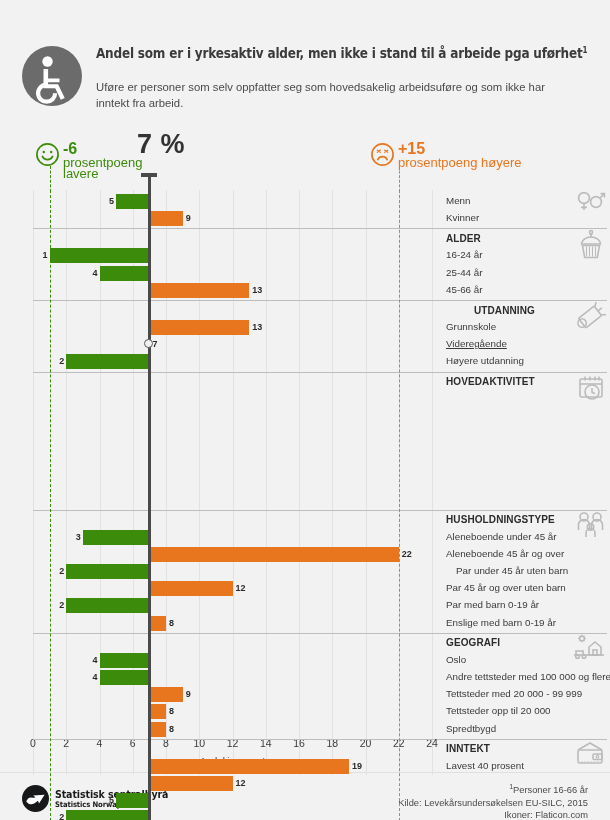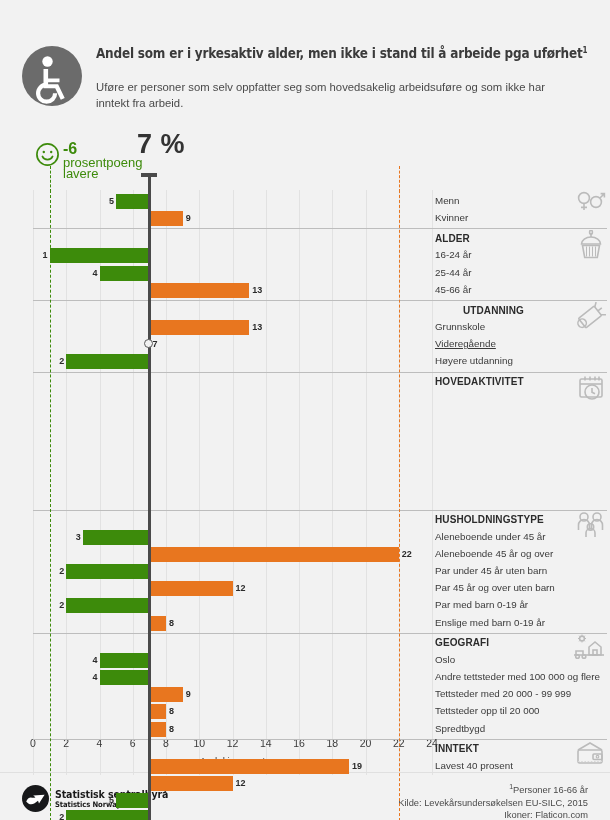--- a/index.html
+++ b/index.html
@@ -54,21 +54,21 @@
 
   .bar{position:absolute;height:15px;z-index:3;}
   .bar.green{background:#3d8b0b;}
   .bar.orange{background:#e8761f;}
   .bar-val{position:absolute;font-size:9px;font-weight:bold;color:#2b2b2b;line-height:15px;z-index:4;}
   .marker{position:absolute;width:7px;height:7px;border:1.3px solid #5a5a5a;border-radius:50%;background:#f2f2f2;z-index:7;}
   .marker-val{position:absolute;font-size:9px;font-weight:bold;color:#2b2b2b;z-index:7;}
 
   
   .labels{position:absolute;left:432px;top:0;width:178px;height:545px;}
-  .lbl{position:absolute;left:3px;font-size:9.8px;color:#3a3a3a;white-space:nowrap;line-height:13px;}
+  .lbl{position:absolute;left:14px;font-size:9.8px;color:#3a3a3a;white-space:nowrap;line-height:13px;}
   .lbl.head{font-weight:bold;font-size:10px;color:#2b2b2b;letter-spacing:.1px;}
   .sep{position:absolute;left:0;width:175px;height:1px;background:#bdbdbd;}
   .sep-left{position:absolute;left:0;width:399px;height:1px;background:#bdbdbd;z-index:2;}
   .ricon{position:absolute;right:4px;opacity:.62;}
 
   
   .axis{position:absolute;left:33px;top:737px;width:399px;}
   .tick{position:absolute;font-size:10.5px;color:#3a3a3a;text-align:center;width:26px;}
   .axis-title{position:absolute;left:33px;top:755px;width:399px;text-align:center;font-size:9.8px;color:#3a3a3a;}
 
@@ -120,20 +120,34 @@
         <div class="legend-num g">-6</div>
         <div class="legend-cap g">prosentpoeng</div>
         <div class="legend-cap g">lavere</div>
       </div>
     </div>
 
     <div class="legend-center">
       <div class="big-pct">7 %</div>
     </div>
 
+    <div class="legend-orange">
+      <div class="face">
+        <svg viewBox="0 0 25 25" width="25" height="25">
+          <circle cx="12.5" cy="12.5" r="10.6" fill="none" stroke="#e8761f" stroke-width="1.7"></circle>
+          <path d="M7.3 8.3 l3.0 1.9 M10.3 8.3 l-3.0 1.9" stroke="#e8761f" stroke-width="1.3" stroke-linecap="round"></path>
+          <path d="M14.7 8.3 l3.0 1.9 M17.7 8.3 l-3.0 1.9" stroke="#e8761f" stroke-width="1.3" stroke-linecap="round"></path>
+          <path d="M7.8 17.6 a5.2 5.2 0 0 1 9.4 0" fill="none" stroke="#e8761f" stroke-width="1.7" stroke-linecap="round"></path>
+        </svg>
+      </div>
+      <div class="legend-txt">
+        <div class="legend-num o">+15</div>
+        <div class="legend-cap o">prosentpoeng høyere</div>
+      </div>
+    </div>
   </div>
 
   <div class="chart">
     <div class="plot" id="plot" style="height: 641.1px;">
         <div class="gridline" style="left: 0px;"></div>
         <div class="gridline" style="left: 33.25px;"></div>
         <div class="gridline" style="left: 66.5px;"></div>
         <div class="gridline" style="left: 99.75px;"></div>
         <div class="gridline" style="left: 133px;"></div>
         <div class="gridline" style="left: 166.25px;"></div>
@@ -248,21 +262,21 @@
         <div class="ricon" style="top: 321.1px;"><svg width="32" height="28" viewBox="0 0 32 28">
         <circle cx="10" cy="6" r="4" stroke="#9a9a9a" fill="none" stroke-width="1.6"></circle>
         <path d="M4.5 19 v-5 a5.5 5.5 0 0 1 11 0 v5" stroke="#9a9a9a" fill="none" stroke-width="1.6"></path>
         <circle cx="23" cy="6" r="4" stroke="#9a9a9a" fill="none" stroke-width="1.6"></circle>
         <path d="M17.5 19 v-5 a5.5 5.5 0 0 1 11 0 v5" stroke="#9a9a9a" fill="none" stroke-width="1.6"></path>
         <circle cx="16.5" cy="16" r="3.2" stroke="#9a9a9a" fill="none" stroke-width="1.6"></circle>
         <path d="M12 26 v-4 a4.5 4.5 0 0 1 9 0 v4" stroke="#9a9a9a" fill="none" stroke-width="1.6"></path>
           </svg></div>
         <div class="lbl" style="top: 339.6px;">Aleneboende under 45 år</div>
         <div class="lbl" style="top: 356.8px;">Aleneboende 45 år og over</div>
-        <div class="lbl" style="top: 374px;">Par under 45 år uten barn</div>
+        <div class="lbl" style="top: 374px; margin-left: 10px;">Par under 45 år uten barn</div>
         <div class="lbl" style="top: 391.2px;">Par 45 år og over uten barn</div>
         <div class="lbl" style="top: 408.4px;">Par med barn 0-19 år</div>
         <div class="lbl" style="top: 425.6px;">Enslige med barn 0-19 år</div>
         <div class="sep" style="top: 442.8px;"></div>
         <div class="lbl head" style="top: 446.3px;">GEOGRAFI</div>
         <div class="ricon" style="top: 444.3px;"><svg width="34" height="26" viewBox="0 0 34 26">
         <circle cx="10" cy="4.5" r="2.4" stroke="#9a9a9a" fill="none" stroke-width="1.6"></circle>
         <path d="M10 0.5 v1.2 M10 7.3 v1.2 M6 4.5 h1.2 M12.8 4.5 h1.2 M7.2 1.7 l.9 .9 M11.9 6.4 l.9 .9 M12.8 1.7 l-.9 .9 M8.1 6.4 l-.9 .9" stroke="#9a9a9a" stroke-width="1"></path>
         <path d="M17 13 l6 -5 6 5 v8 h-12 z" stroke="#9a9a9a" fill="none" stroke-width="1.6"></path>
         <rect x="21" y="16" width="4" height="5" stroke="#9a9a9a" fill="none" stroke-width="1.6"></rect>

